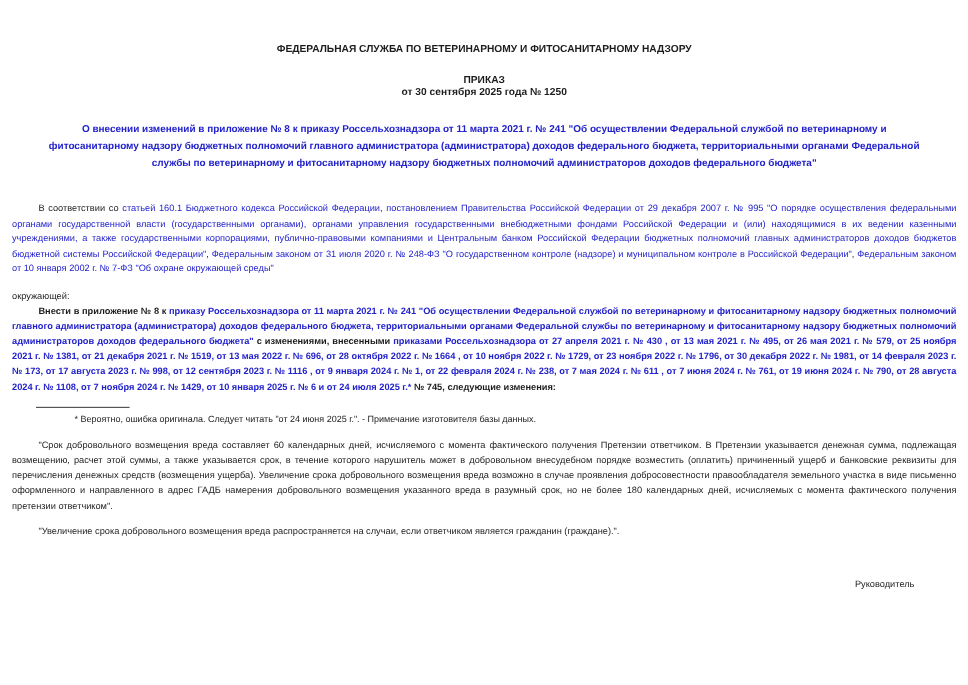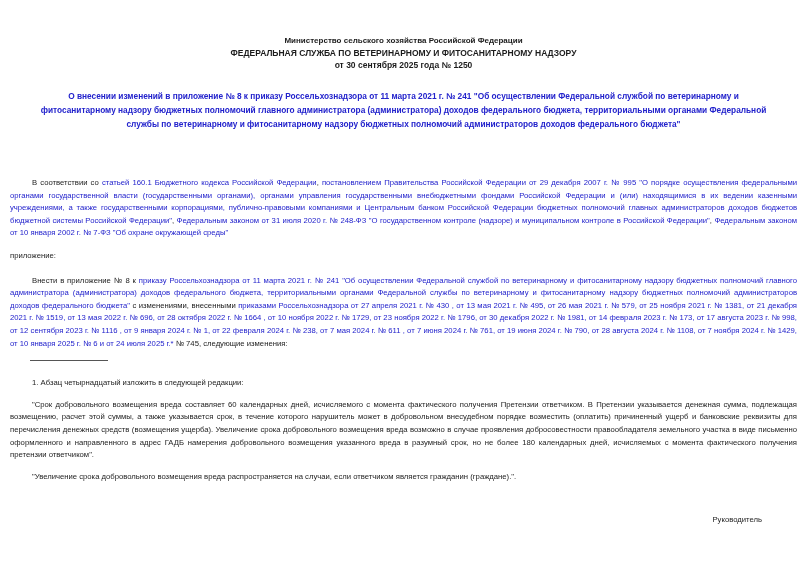--- a/index.html
+++ b/index.html
@@ -39,28 +39,28 @@
     line-height: 14px;
     text-align: center;
     margin: 19px 28px 17px 28px;
   }
   .para {
     font-size: 7.7px;
     line-height: 12.6px;
     text-align: justify;
     text-indent: 22px;
   }
-  .preamble { margin-top: 46px; }
+  .preamble { margin-top: 26px; }
   .decree-word {
     font-size: 7.7px;
     line-height: 12.6px;
     margin-top: 10px;
     text-align: left;
   }
-  .order-para { margin-top: 12px; }
+  .order-para { margin-top: 0; font-weight: bold; }
   .lnk { color: #2222cc; }
   .fn-rule {
     border: none;
     border-top: 1px solid #555;
     width: 78px;
     margin: 10px 0 0 20px;
   }
   .footnote {
     font-size: 7.5px;
     line-height: 12px;
@@ -82,35 +82,35 @@
     text-align: right;
     font-size: 7.7px;
     line-height: 13px;
   }
 </style>
 </head>
 <body>
 
 <div class="doc">
 
-  <div class="center hdr-ministry">Министерство сельского хозяйства Российской Федерации</div>
   <div class="center hdr-agency">ФЕДЕРАЛЬНАЯ СЛУЖБА ПО ВЕТЕРИНАРНОМУ И ФИТОСАНИТАРНОМУ НАДЗОРУ</div>
+  <div class="center doc-type">ПРИКАЗ</div>
   <div class="center doc-date">от 30 сентября 2025 года № 1250</div>
 
   <div class="doc-title">О внесении изменений в приложение № 8 к приказу Россельхознадзора от 11 марта 2021 г. № 241 "Об осуществлении Федеральной службой по ветеринарному и фитосанитарному надзору бюджетных полномочий главного администратора (администратора) доходов федерального бюджета, территориальными органами Федеральной службы по ветеринарному и фитосанитарному надзору бюджетных полномочий администраторов доходов федерального бюджета"</div>
 
   <p class="para preamble"><span>В соответствии со </span><span class="lnk">статьей 160.1 Бюджетного кодекса Российской Федерации</span><span>, </span><span class="lnk">постановлением Правительства Российской Федерации от 29 декабря 2007 г. № 995 "О порядке осуществления федеральными органами государственной власти (государственными органами), органами управления государственными внебюджетными фондами Российской Федерации и (или) находящимися в их ведении казенными учреждениями, а также государственными корпорациями, публично-правовыми компаниями и Центральным банком Российской Федерации бюджетных полномочий главных администраторов доходов бюджетов бюджетной системы Российской Федерации"</span><span>, </span><span class="lnk">Федеральным законом от 31 июля 2020 г. № 248-ФЗ "О государственном контроле (надзоре) и муниципальном контроле в Российской Федерации"</span><span>, </span><span class="lnk">Федеральным законом от 10 января 2002 г. № 7-ФЗ "Об охране окружающей среды"</span></p>
 
-  <p class="decree-word">приложение:</p>
+  <p class="decree-word">окружающей:</p>
 
   <p class="para order-para"><span>Внести в приложение № 8 к </span><span class="lnk">приказу Россельхознадзора от 11 марта 2021 г. № 241 "Об осуществлении Федеральной службой по ветеринарному и фитосанитарному надзору бюджетных полномочий главного администратора (администратора) доходов федерального бюджета, территориальными органами Федеральной службы по ветеринарному и фитосанитарному надзору бюджетных полномочий администраторов доходов федерального бюджета"</span><span> с изменениями, внесенными </span><span class="lnk">приказами Россельхознадзора от 27 апреля 2021 г. № 430 , от 13 мая 2021 г. № 495, от 26 мая 2021 г. № 579, от 25 ноября 2021 г. № 1381, от 21 декабря 2021 г. № 1519, от 13 мая 2022 г. № 696, от 28 октября 2022 г. № 1664 , от 10 ноября 2022 г. № 1729, от 23 ноября 2022 г. № 1796, от 30 декабря 2022 г. № 1981, от 14 февраля 2023 г. № 173, от 17 августа 2023 г. № 998, от 12 сентября 2023 г. № 1116 , от 9 января 2024 г. № 1, от 22 февраля 2024 г. № 238, от 7 мая 2024 г. № 611 , от 7 июня 2024 г. № 761, от 19 июня 2024 г. № 790, от 28 августа 2024 г. № 1108, от 7 ноября 2024 г. № 1429, от 10 января 2025 г. № 6 и от 24 июля 2025 г.*</span><span> № 745, следующие изменения:</span></p>
 
   <hr class="fn-rule">
+  <p class="footnote">* Вероятно, ошибка оригинала. Следует читать "от 24 июня 2025 г.". - Примечание изготовителя базы данных.</p>
 
-  <p class="item-heading">1. Абзац четырнадцатый изложить в следующей редакции:</p>
   <p class="para item-body">"Срок добровольного возмещения вреда составляет 60 календарных дней, исчисляемого с момента фактического получения Претензии ответчиком. В Претензии указывается денежная сумма, подлежащая возмещению, расчет этой суммы, а также указывается срок, в течение которого нарушитель может в добровольном внесудебном порядке возместить (оплатить) причиненный ущерб и банковские реквизиты для перечисления денежных средств (возмещения ущерба). Увеличение срока добровольного возмещения вреда возможно в случае проявления добросовестности правообладателя земельного участка в виде письменно оформленного и направленного в адрес ГАДБ намерения добровольного возмещения указанного вреда в разумный срок, но не более 180 календарных дней, исчисляемых с момента фактического получения претензии ответчиком".</p>
 
   <p class="para item-body">"Увеличение срока добровольного возмещения вреда распространяется на случаи, если ответчиком является гражданин (граждане).".</p>
 
   <div class="signature">
     <div>Руководитель</div>
 
   </div>
 
 </div>

